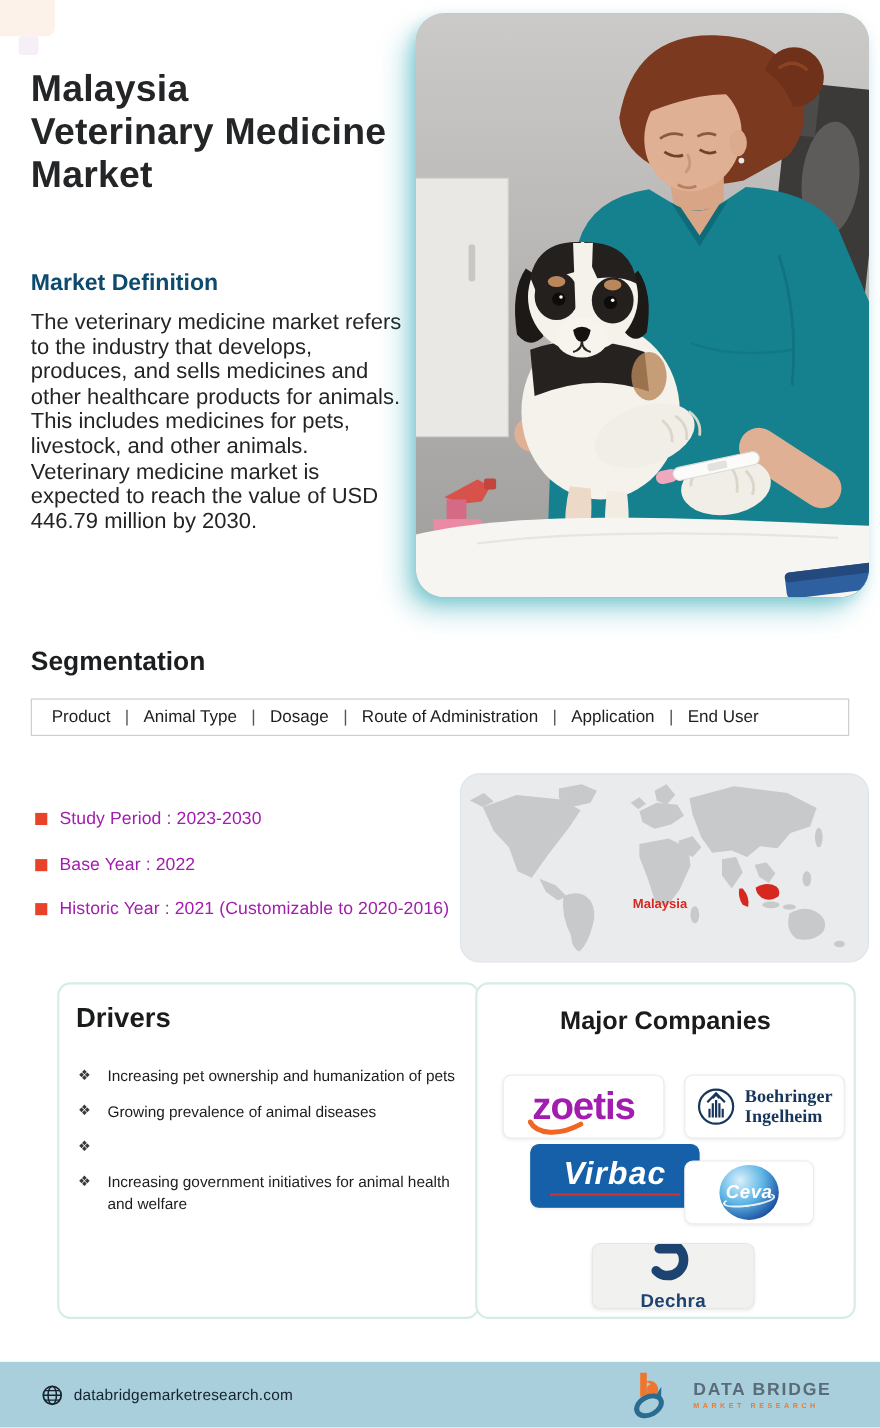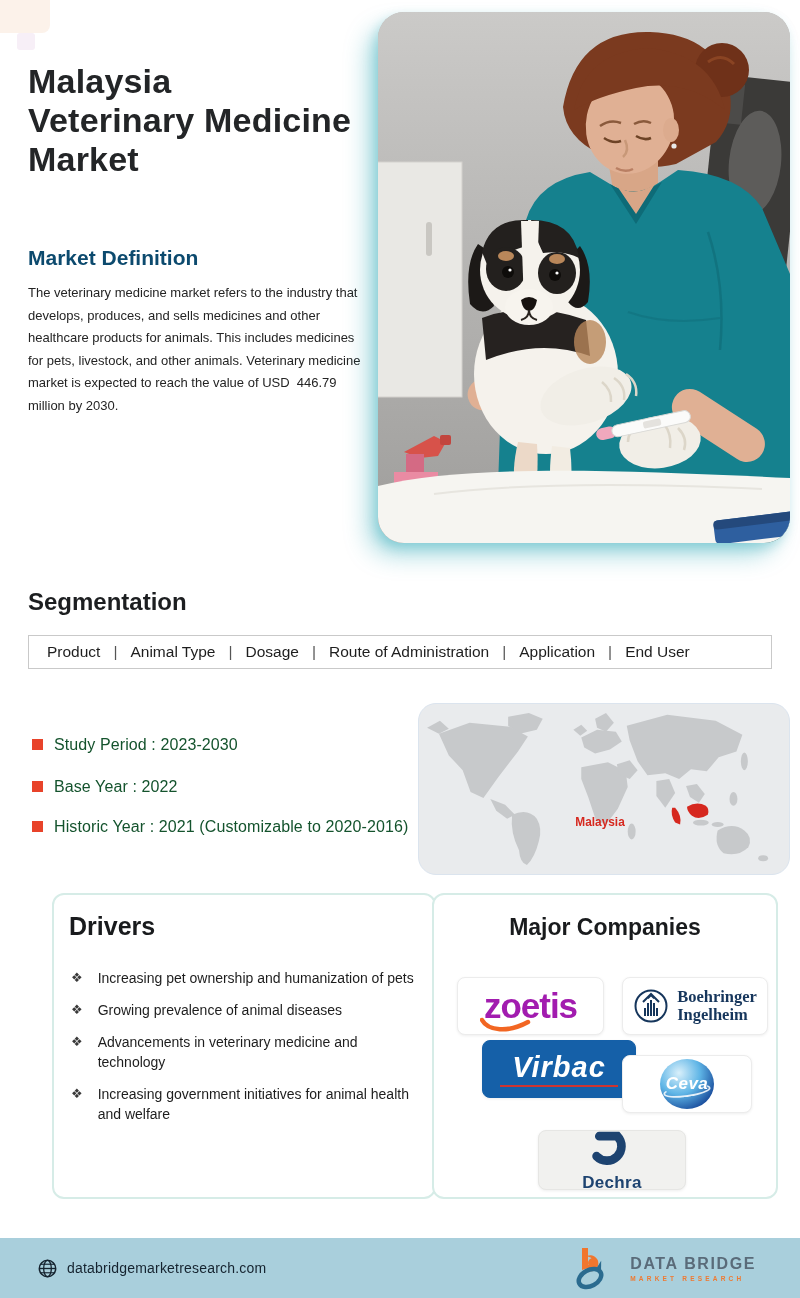--- a/index.html
+++ b/index.html
@@ -8,63 +8,63 @@
     position:relative; width:800px; height:1298px; background:#ffffff;
     font-family:"Liberation Sans","DejaVu Sans",sans-serif; overflow:hidden; margin:0 auto;
   }
   
   .deco-peach { position:absolute; left:0; top:0; width:50px; height:33px; background:#fcf2ea; border-bottom-right-radius:8px; }
   .deco-lavender { position:absolute; left:17px; top:33px; width:18px; height:17px; background:#f7eff7; border-radius:3px; }
 
   
   .title { position:absolute; left:28px; top:62px; width:350px; font-size:34px; font-weight:700; color:#232527; line-height:39px; letter-spacing:.2px; }
   .def-heading { position:absolute; left:28px; top:246px; font-size:21px; font-weight:700; color:#0c4a6e; }
-  .def-text { position:absolute; left:28px; top:282px; width:344px; font-size:13px; line-height:22.6px; color:#242424; white-space:pre-wrap; }
+  .def-text { position:absolute; left:28px; top:282px; width:344px; font-size:20px; line-height:22.6px; color:#242424; white-space:pre-wrap; }
 
   
   .photo-card {
     position:absolute; left:378px; top:12px; width:412px; height:531px; border-radius:26px; overflow:hidden; background:#b9b8b6;
     box-shadow:-12px 14px 26px -4px rgba(0,150,168,.40), -3px 5px 12px rgba(0,150,168,.22);
   }
   .photo-card svg { display:block; width:100%; height:100%; }
 
   
   .seg-heading { position:absolute; left:28px; top:588px; font-size:24px; font-weight:700; color:#1c1e20; }
   .seg-box {
     position:absolute; left:28px; top:635px; width:744px; height:34px; border:1px solid #c9c9c9; background:#fff;
     display:flex; align-items:center; padding:0 12px; font-size:15.5px; color:#1e1e1e;
   }
   .seg-box .seg-item { padding:0 6px; white-space:nowrap; }
   .seg-box .sep { color:#555; padding:0 7px; }
 
   
   .fact { position:absolute; left:32px; display:flex; align-items:flex-start; }
   .fact .sq { width:11px; height:11px; background:#e8432a; margin:3px 11px 0 0; flex:none; }
-  .fact .txt { font-size:16px; color:#14532d; letter-spacing:.1px; }
+  .fact .txt { font-size:16px; color:#a21caf; letter-spacing:.1px; }
   .fact-1 { top:736px; } .fact-2 { top:778px; } .fact-3 { top:818px; }
 
   
   .map-card { position:absolute; left:418px; top:703px; width:372px; height:172px; background:#e9ebed; border:1px solid #dbe4ee; border-radius:18px; overflow:hidden; }
   .map-card svg { display:block; width:100%; height:100%; }
 
   
   .panel { position:absolute; top:893px; height:306px; background:#fff; border:2px solid #d6ece7; border-radius:12px; }
   .drivers-card { left:28px; width:384px;margin-left:24px; }
   .companies-card { left:432px; width:346px; }
   .drivers-heading { margin:17px 0 0 15px; font-size:25px; font-weight:700; color:#191b1d; }
   .drivers-list { list-style:none; margin-top:27px; }
   .drivers-list li { display:flex; gap:15px; padding:0 16px 0 17px; margin-bottom:12px; font-size:14px; line-height:20px; color:#1d1d1d; }
   .drivers-list .dmark { font-size:13px; color:#3a3a3a; line-height:20px; flex:none; }
   .companies-heading { text-align:center; margin-top:19px; font-size:23px; font-weight:700; color:#191b1d; }
 
   .tile { position:absolute; background:#fff; border:1px solid #ececec; border-radius:8px; box-shadow:0 1px 3px rgba(0,0,0,.07); display:flex; align-items:center; justify-content:center; overflow:hidden; }
   .tile-zoetis  { left:23px;  top:82px;  width:147px; height:58px; }
   .tile-boehr   { left:188px; top:82px;  width:146px; height:58px; }
   .tile-virbac  { left:24px;  top:145px; width:154px; height:58px; background:#1560a8; border-color:#1560a8;margin-left:24px; }
-  .tile-ceva    { left:188px; top:160px; width:130px; height:58px; }
+  .tile-ceva    { left:188px; top:160px; width:118px; height:58px; }
   .tile-dechra  { left:104px; top:235px; width:148px; height:60px; background:#f1f1ef; border-color:#e6e6e4; }
 
   .zoetis-wrap { position:relative; }
   .zoetis-text { font-size:35px; font-weight:700; color:#a21caf; letter-spacing:-1px; }
   .zoetis-swoosh { position:absolute; left:-4px; bottom:-7px; }
 
   .boehr-wrap { display:flex; align-items:center; gap:8px; }
   .boehr-text { font-family:"Liberation Serif","DejaVu Serif",serif; color:#16365c; font-size:16.5px; line-height:18px; font-weight:600; }
 
   .virbac-wrap { position:relative; text-align:center; }
@@ -286,21 +286,20 @@
       <li>
         <span class="dmark">❖</span>
         <span>Increasing pet ownership and humanization of pets</span>
       </li>
       <li>
         <span class="dmark">❖</span>
         <span>Growing prevalence of animal diseases</span>
       </li>
       <li>
         <span class="dmark">❖</span>
-        <span>Advancements in veterinary medicine and technology</span>
       </li>
       <li>
         <span class="dmark">❖</span>
         <span>Increasing government initiatives for animal health and welfare</span>
       </li>
     </ul>
   </section>
 
   <section class="panel companies-card">
     <h3 class="companies-heading">Major Companies</h3>

